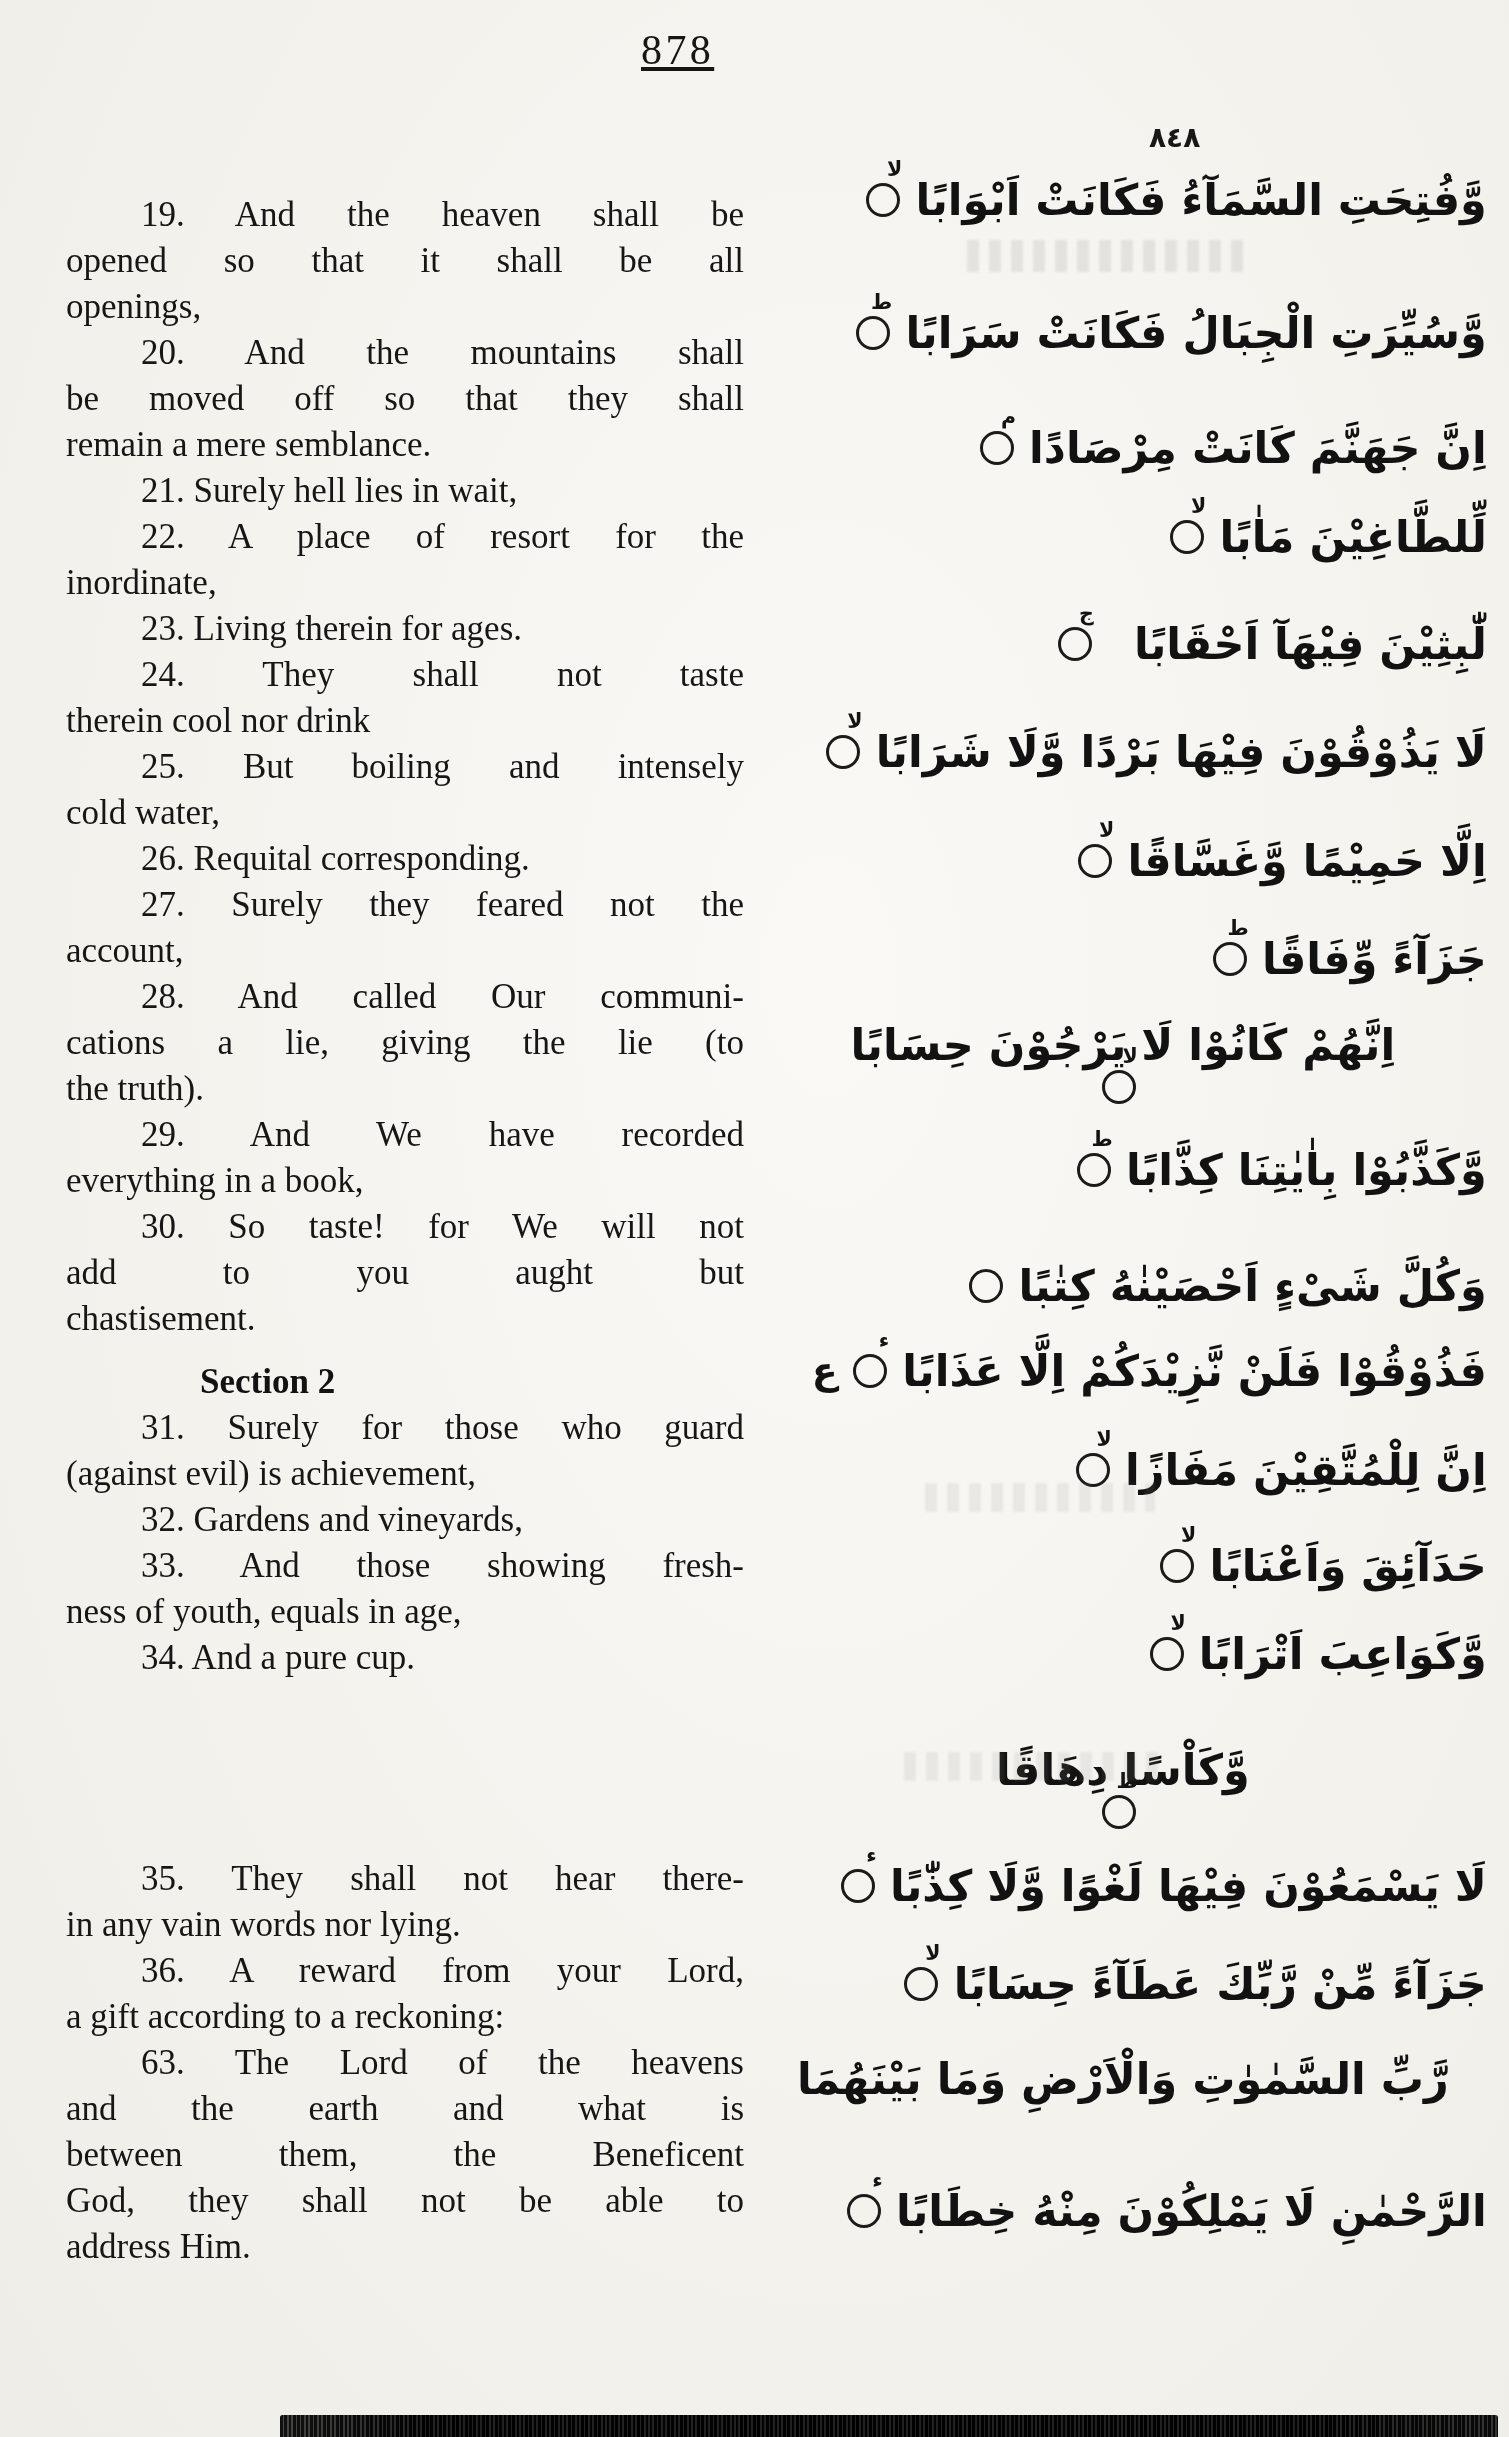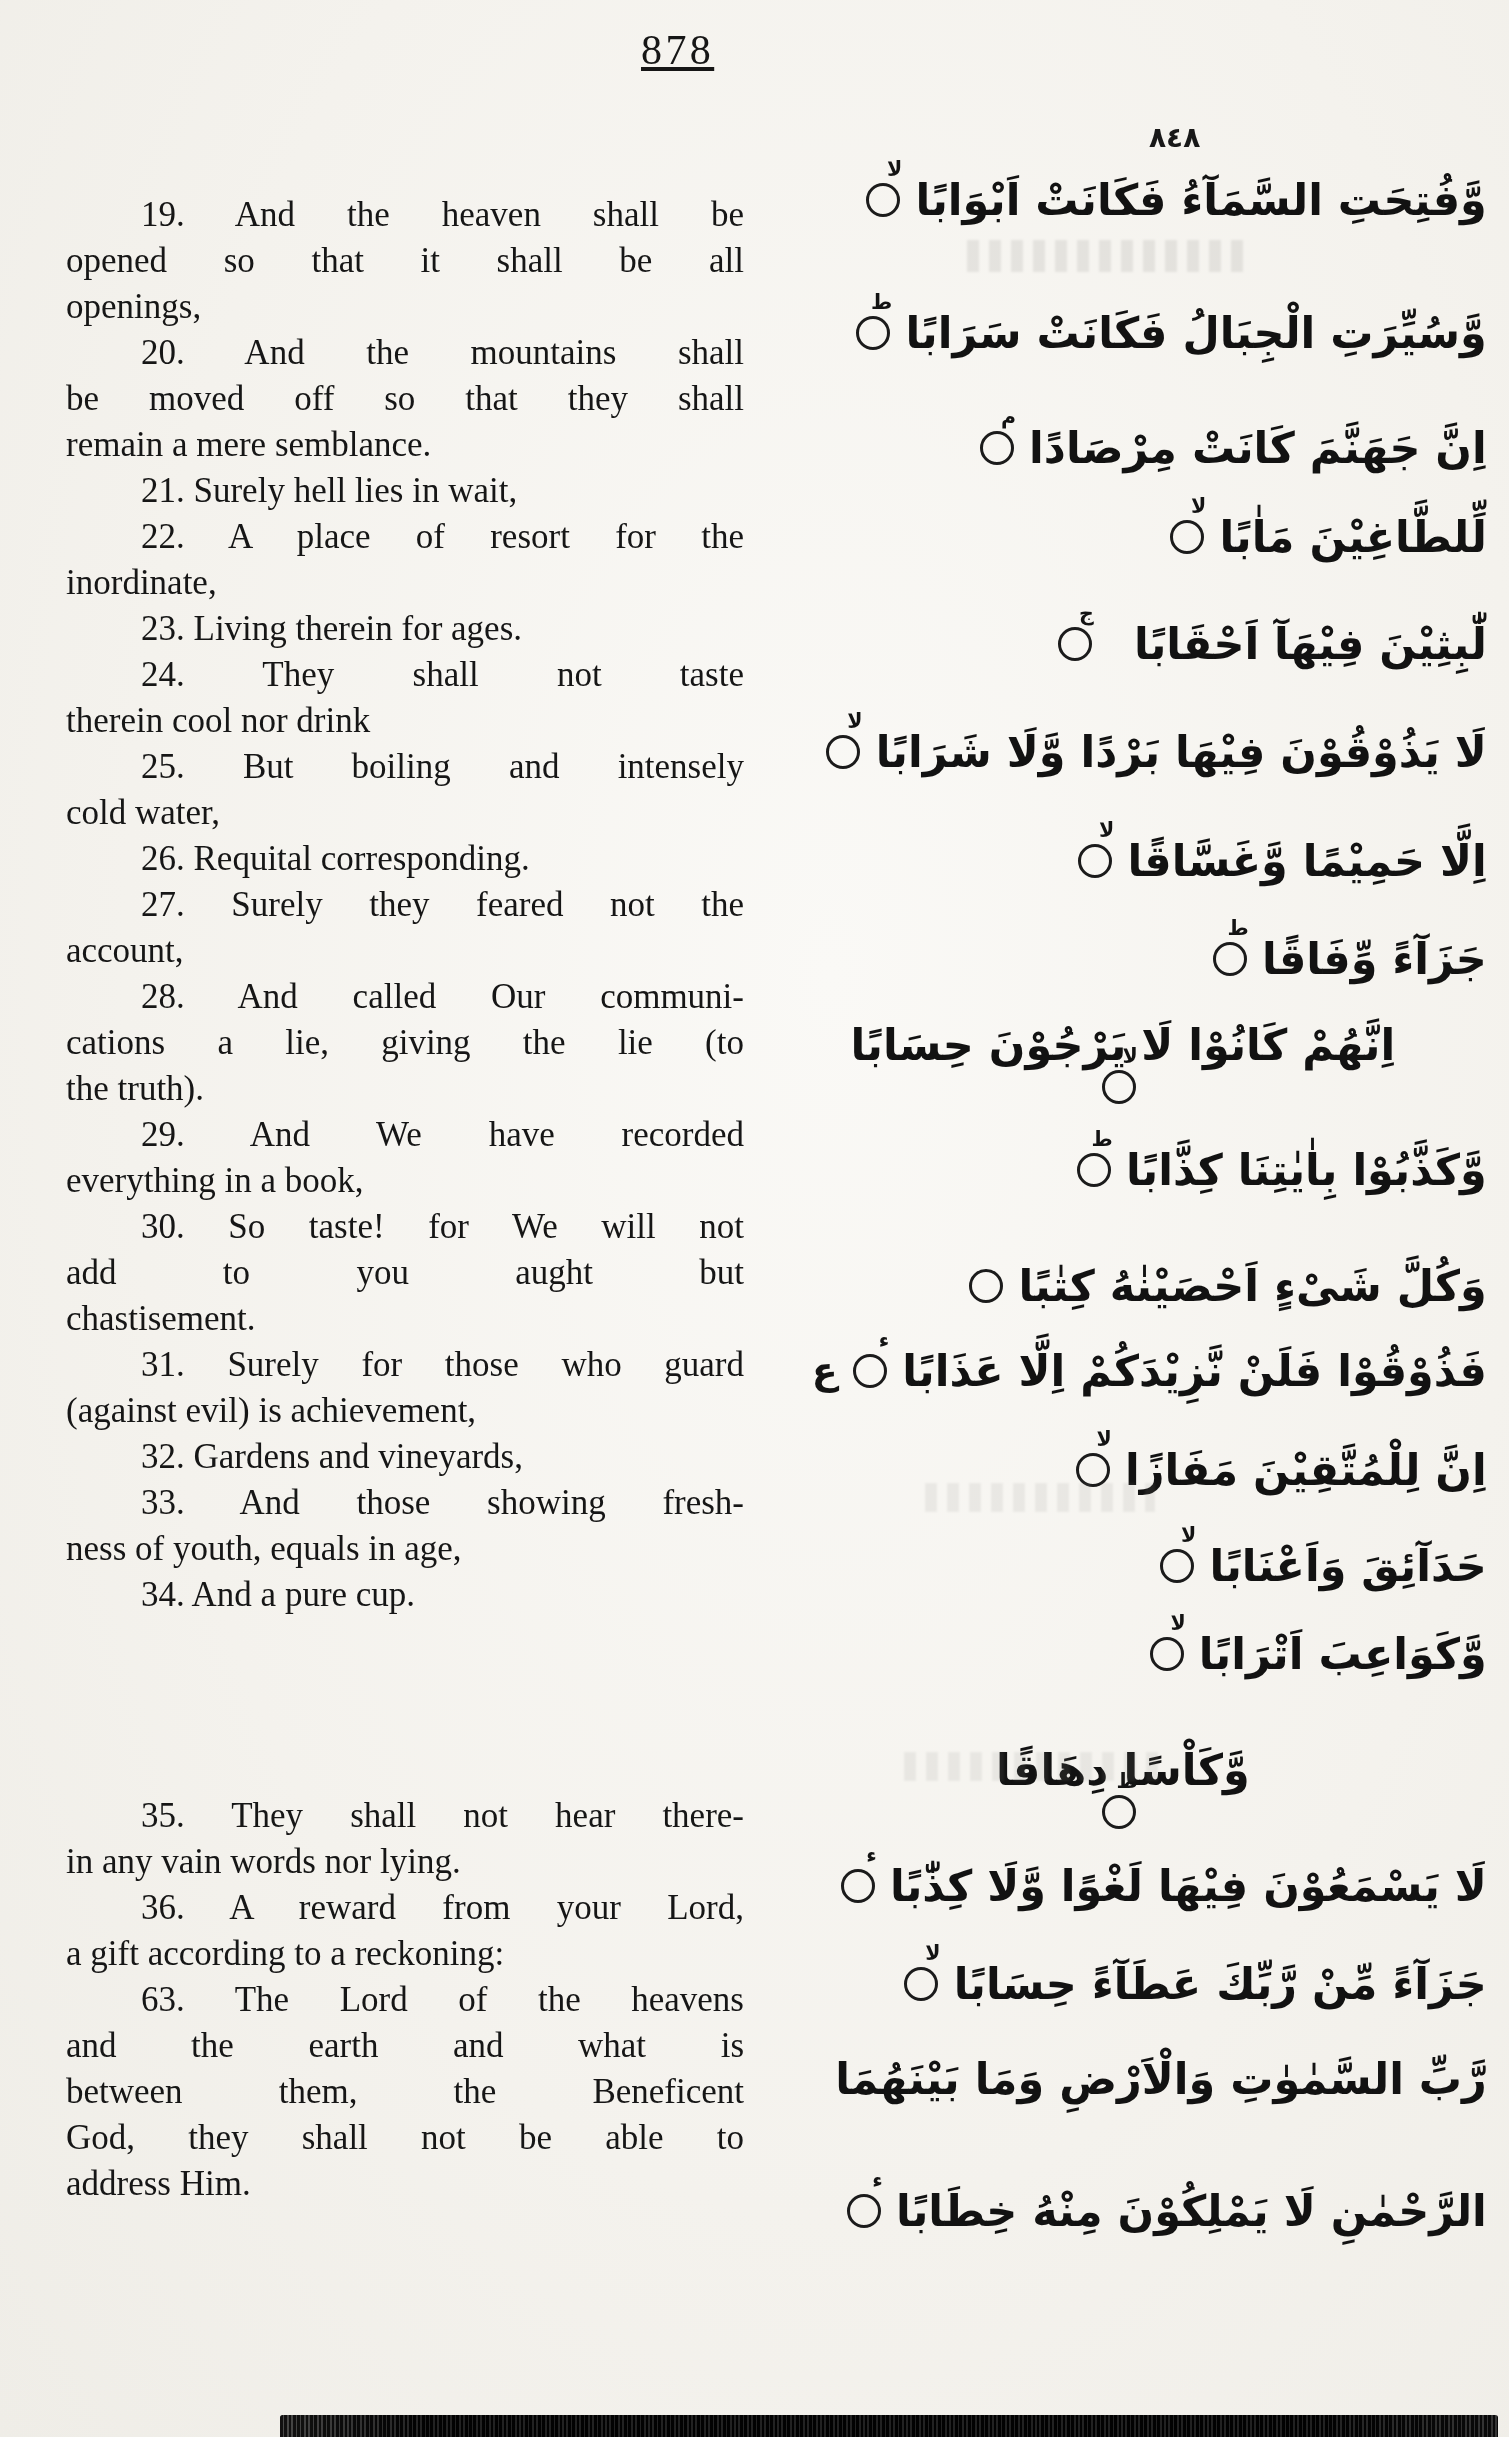--- a/index.html
+++ b/index.html
@@ -101,20 +101,21 @@
       <div class="en-line indent justify">27. Surely they feared not the</div>
       <div class="en-line">account,</div>
       <div class="en-line indent justify">28. And called Our communi-</div>
       <div class="en-line justify">cations a lie, giving the lie (to</div>
       <div class="en-line">the truth).</div>
       <div class="en-line indent justify">29. And We have recorded</div>
       <div class="en-line">everything in a book,</div>
       <div class="en-line indent justify">30. So taste! for We will not</div>
       <div class="en-line justify">add to you aught but</div>
       <div class="en-line">chastisement.</div>
+      <div class="en-heading">Section 2</div>
       <div class="en-line indent justify">31. Surely for those who guard</div>
       <div class="en-line">(against evil) is achievement,</div>
       <div class="en-line indent">32. Gardens and vineyards,</div>
       <div class="en-line indent justify">33. And those showing fresh-</div>
       <div class="en-line">ness of youth, equals in age,</div>
       <div class="en-line indent">34. And a pure cup.</div>
       <div class="en-gap"></div>
       <div class="en-line indent justify">35. They shall not hear there-</div>
       <div class="en-line">in any vain words nor lying.</div>
       <div class="en-line indent justify">36. A reward from your Lord,</div>
@@ -227,21 +228,21 @@
         <span class="ayah-marker">
           <span class="waqf">ء</span>
         </span>
       </div>
       <div class="ar-line" style="top: 1937px;">
         <span class="ar-text">جَزَآءً مِّنْ رَّبِّكَ عَطَآءً حِسَابًا</span>
         <span class="ayah-marker">
           <span class="waqf">لا</span>
         </span>
       </div>
-      <div class="ar-line" style="top: 2032px;">
+      <div class="ar-line" style="top: 2032px; justify-content: center;">
         <span class="ar-text">رَّبِّ السَّمٰوٰتِ وَالْاَرْضِ وَمَا بَيْنَهُمَا</span>
       </div>
       <div class="ar-line" style="top: 2164px;">
         <span class="ar-text">الرَّحْمٰنِ لَا يَمْلِكُوْنَ مِنْهُ خِطَابًا</span>
         <span class="ayah-marker">
           <span class="waqf">ء</span>
         </span>
       </div>
     </div>
 

